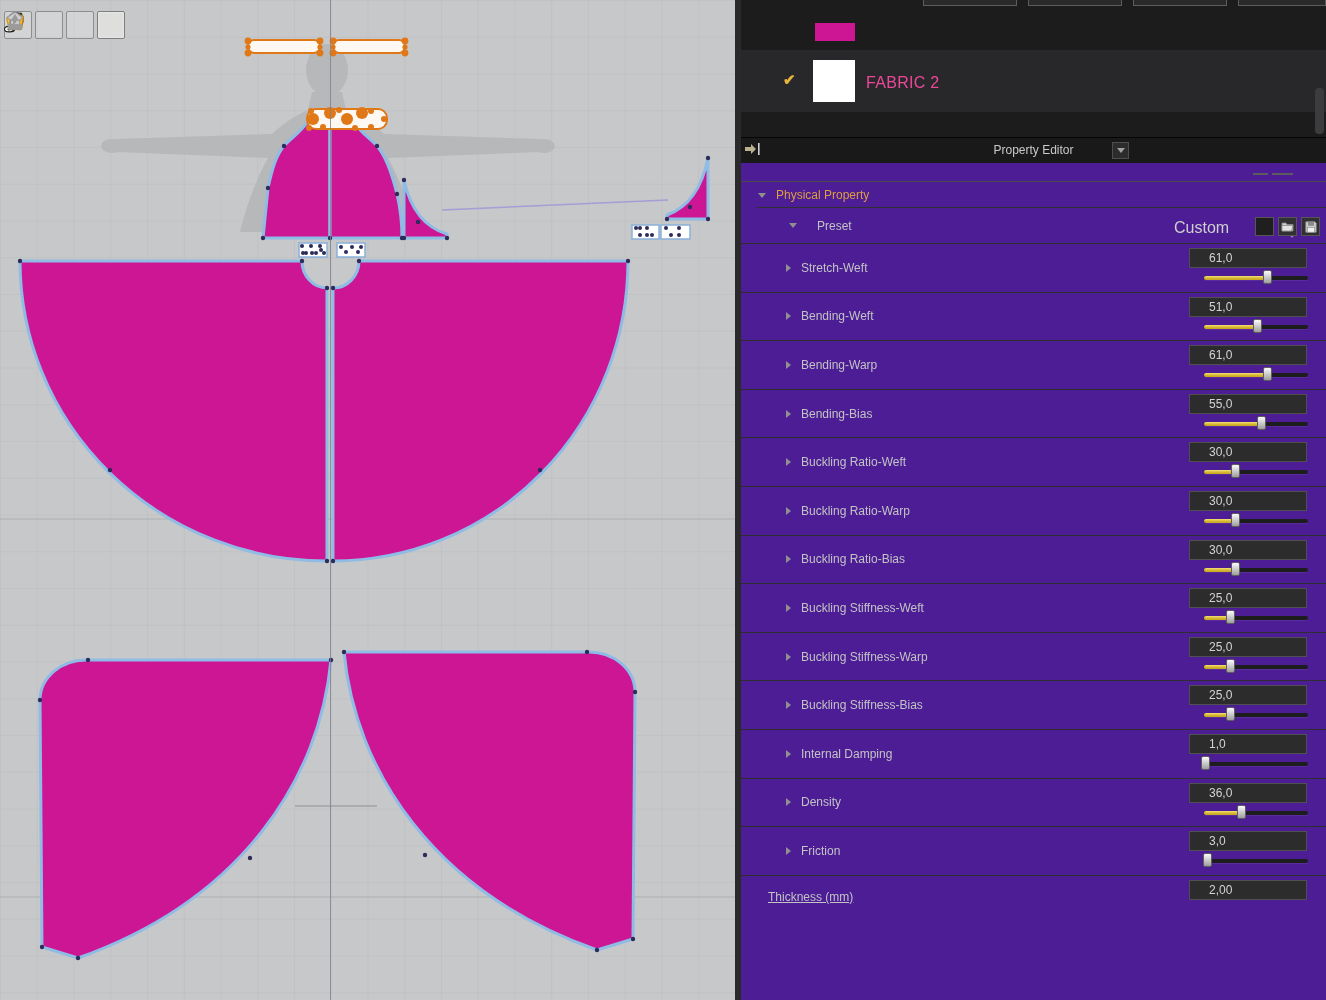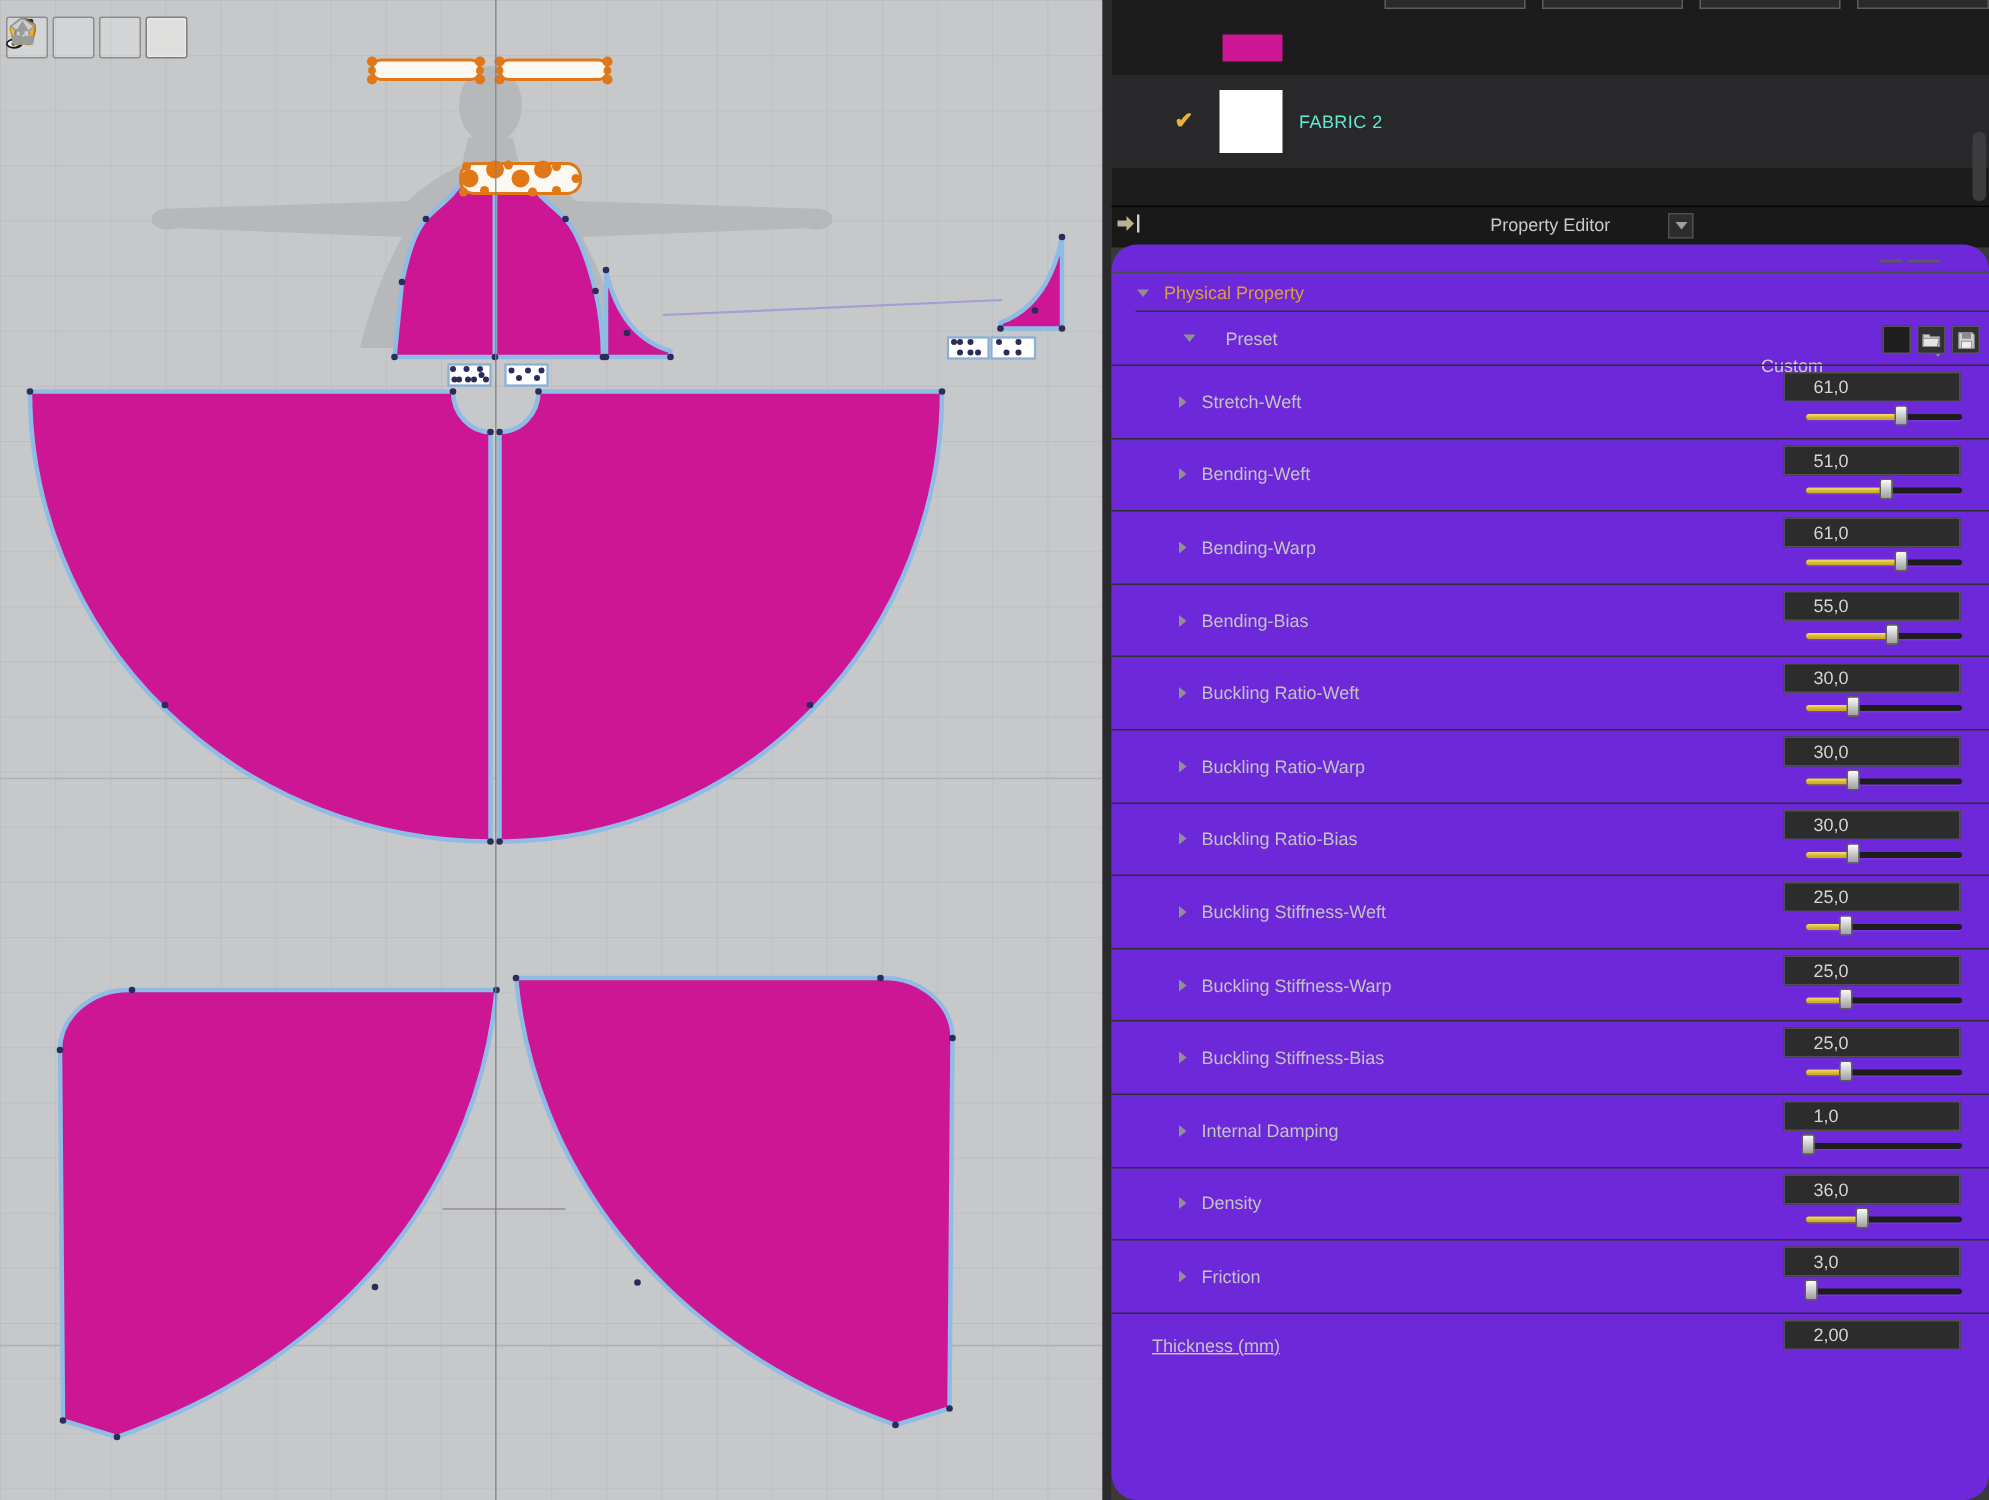--- a/index.html
+++ b/index.html
@@ -21,40 +21,40 @@
   .splitter{position:absolute;left:735px;top:0;width:6px;height:1000px;background:#2a2a2c;}
   
   .right-panel{position:absolute;left:741px;top:0;width:585px;height:1000px;background:#3a3a3b;}
   
   .fabric-panel{position:absolute;left:0;top:0;width:585px;height:137px;background:#1c1c1d;overflow:hidden;}
   .top-btn{position:absolute;top:-11px;height:17px;box-sizing:border-box;border:1px solid #5c5c5e;background:#2a2a2b;}
   .swatch-mini{position:absolute;left:74px;top:23px;width:40px;height:18px;background:#cc1694;}
   .fabric-row{position:absolute;left:0;top:50px;width:585px;height:62px;background:#28282a;}
   .fabric-check{position:absolute;left:42px;top:21px;color:#e8b33c;font-size:15px;font-weight:bold;}
   .fabric-swatch{position:absolute;left:72px;top:10px;width:42px;height:42px;background:#ffffff;}
-  .fabric-label{position:absolute;left:125px;top:24px;color:#5eead4;font-size:12px;letter-spacing:.3px;}
+  .fabric-label{position:absolute;left:125px;top:24px;color:#ec4899;font-size:16px;letter-spacing:.3px;}
   .fabric-scrollbar{position:absolute;right:2px;top:88px;width:9px;height:46px;background:#3c3c3e;border-radius:4px;}
   
   .pe-bar{position:absolute;left:0;top:137px;width:585px;height:28px;background:#191919;border-top:1px solid #050505;box-sizing:border-box;}
   .pe-title{position:absolute;left:0;right:0;top:0;text-align:center;color:#c9c9c9;font-size:12px;line-height:25px;}
   .pe-dock{position:absolute;left:3px;top:4px;}
   .pe-dd{position:absolute;left:371px;top:4px;width:17px;height:17px;background:#2c2c2d;border:1px solid #4e4e50;box-sizing:border-box;
     display:flex;align-items:center;justify-content:center;}
   .tri-down{width:0;height:0;border-left:4px solid transparent;border-right:4px solid transparent;border-top:5px solid #a0a0a0;display:inline-block;}
   .tri-right{width:0;height:0;border-top:4px solid transparent;border-bottom:4px solid transparent;border-left:5px solid #909090;display:inline-block;}
   
-  .phys{position:absolute;left:0;top:163px;width:585px;bottom:0;background:#6d28d9;border-radius:17px;}
+  .phys{position:absolute;left:0;top:163px;width:585px;bottom:0;background:#4c1d95;}
   .grip{position:absolute;top:10px;height:2px;background:#5c5c5e;}
   .section-header{position:absolute;left:0;top:18px;width:585px;height:26px;border-top:1px solid #4a4a4c;box-sizing:border-box;}
   .section-header .tri-down{position:absolute;left:17px;top:11px;border-top-color:#8f8f8f;}
   .section-title{position:absolute;left:35px;top:6px;color:#dd9e40;font-size:12px;}
   .preset-row{position:absolute;left:16px;top:44px;width:585px;height:36px;border-top:1px solid #303031;box-sizing:border-box;}
   .preset-row .tri-down{position:absolute;left:32px;top:15px;border-top-color:#8f8f8f;}
   .preset-label{position:absolute;left:60px;top:11px;color:#c3c3c4;font-size:12px;}
-  .preset-value{position:absolute;left:417px;top:11px;color:#cfcfcf;font-size:12px;margin-top:18px;}
+  .preset-value{position:absolute;left:417px;top:11px;color:#cfcfcf;font-size:16px;}
   .mini-btn{position:absolute;top:9px;width:19px;height:19px;box-sizing:border-box;border:1px solid #565658;background:#313133;
     display:flex;align-items:center;justify-content:center;}
   .mini-btn.dark{background:#1f1f20;}
   
   .prop-rows{position:absolute;left:0;top:80px;width:585px;}
   .prop-row{position:relative;height:47.6px;border-top:1px solid #2e2e2f;}
   .prop-row .tri-right{position:absolute;left:45px;top:50%;margin-top:-4px;}
   .prop-label{position:absolute;left:60px;top:50%;transform:translateY(-50%);color:#c3c3c4;font-size:12px;white-space:nowrap;}
   .prop-value{position:absolute;right:19px;top:4px;width:97px;height:18px;background:#2c2c2d;border:1px solid #505052;
     color:#d4d4d4;font-size:12px;line-height:18px;padding-left:19px;}

